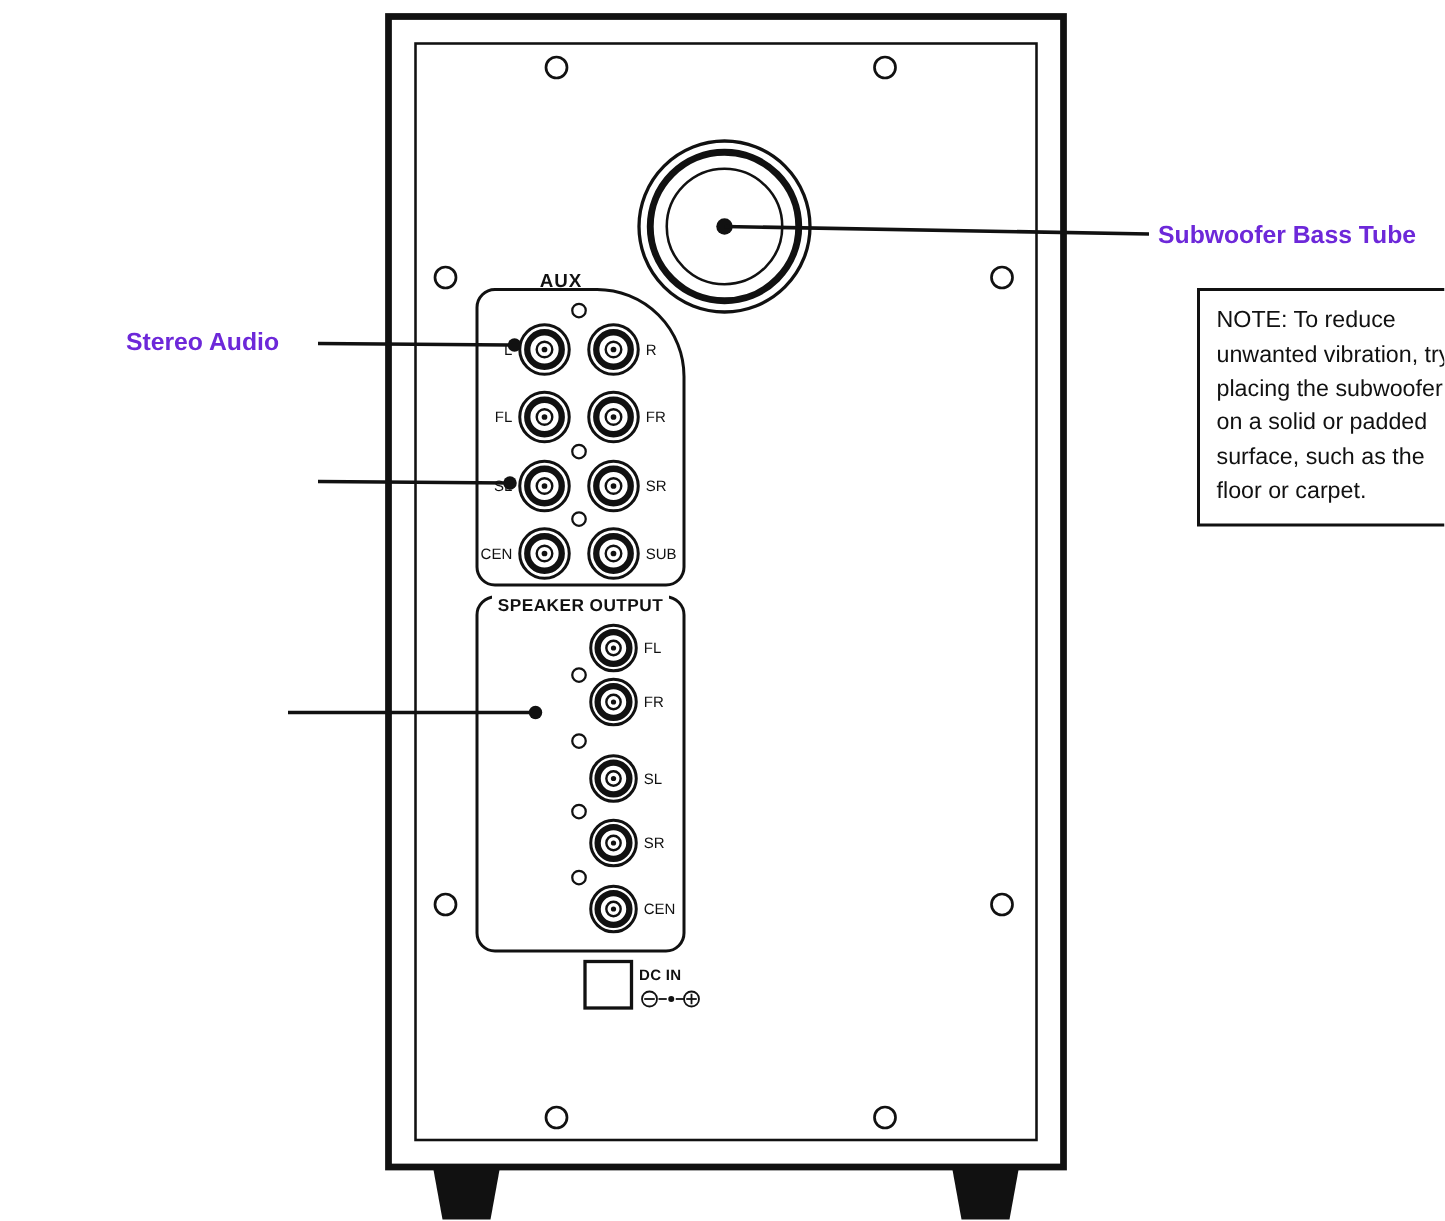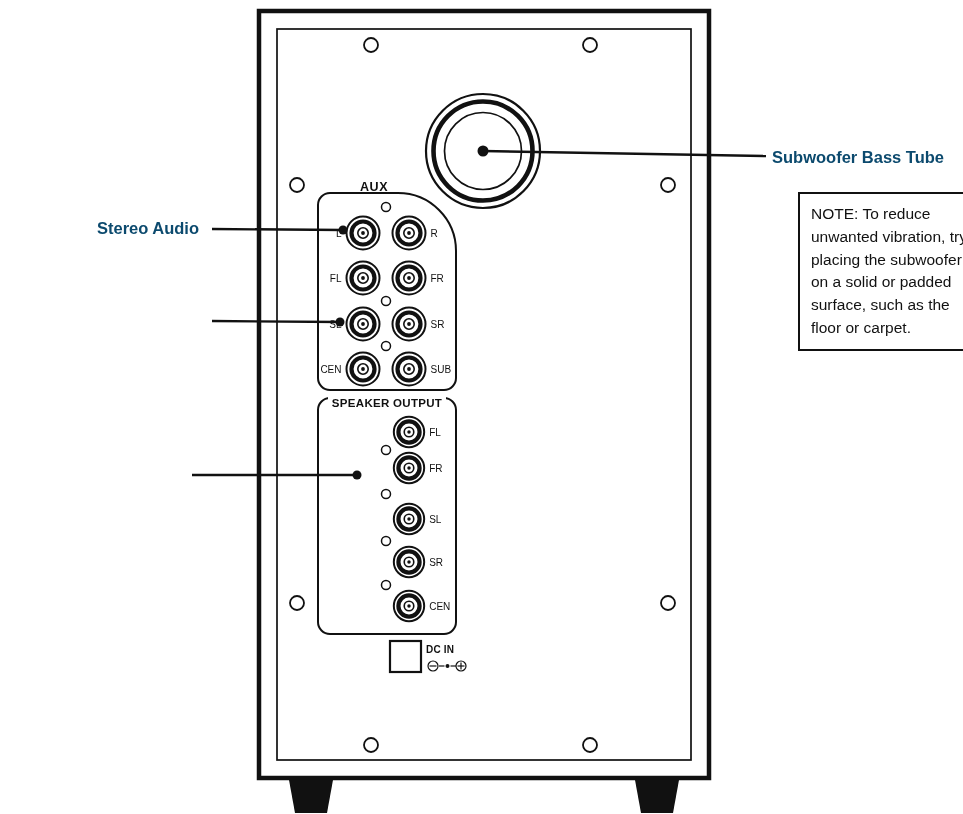--- a/index.html
+++ b/index.html
@@ -6,22 +6,22 @@
   .stage{
     position:relative;width:963px;height:814px;background:#fff;
     font-family:"Liberation Sans",sans-serif;color:#111;overflow:hidden;
   }
   .stage svg{position:absolute;left:0;top:0;}
   svg text{font-family:"Liberation Sans",sans-serif;fill:#111;}
   .panel-title{font-size:12.5px;font-weight:700;letter-spacing:0.6px;text-anchor:middle;}
   .panel-title-sm{font-size:11.5px;font-weight:700;letter-spacing:0.3px;text-anchor:middle;}
   .jack-label{font-size:10px;font-weight:400;}
   .dc-label{font-size:10px;font-weight:600;letter-spacing:0.2px;}
-  .callout{position:absolute;font-weight:700;font-size:16.5px;line-height:1.32;text-align:center;color:#0c4a6e;}
-  #callout-stereo{left:68px;top:218px;width:160px;}
+  .callout{position:absolute;font-weight:700;font-size:16.5px;line-height:1.32;text-align:center;color:#6d28d9;}
+  #callout-stereo{left:55px;top:218px;width:160px;}
   #callout-surround{left:0px;top:309px;width:238px;}
   #callout-outputs{left:45px;top:465px;width:160px;}
   #callout-bass{left:772px;top:147px;width:190px;text-align:left;}
   .note{
     position:absolute;left:770px;top:192px;width:161px;border:2px solid #111;
     padding:9px 11px;font-size:15.5px;line-height:1.47;background:#fff;margin-left:28px;
   }
 </style>
 </head>
 <body>

